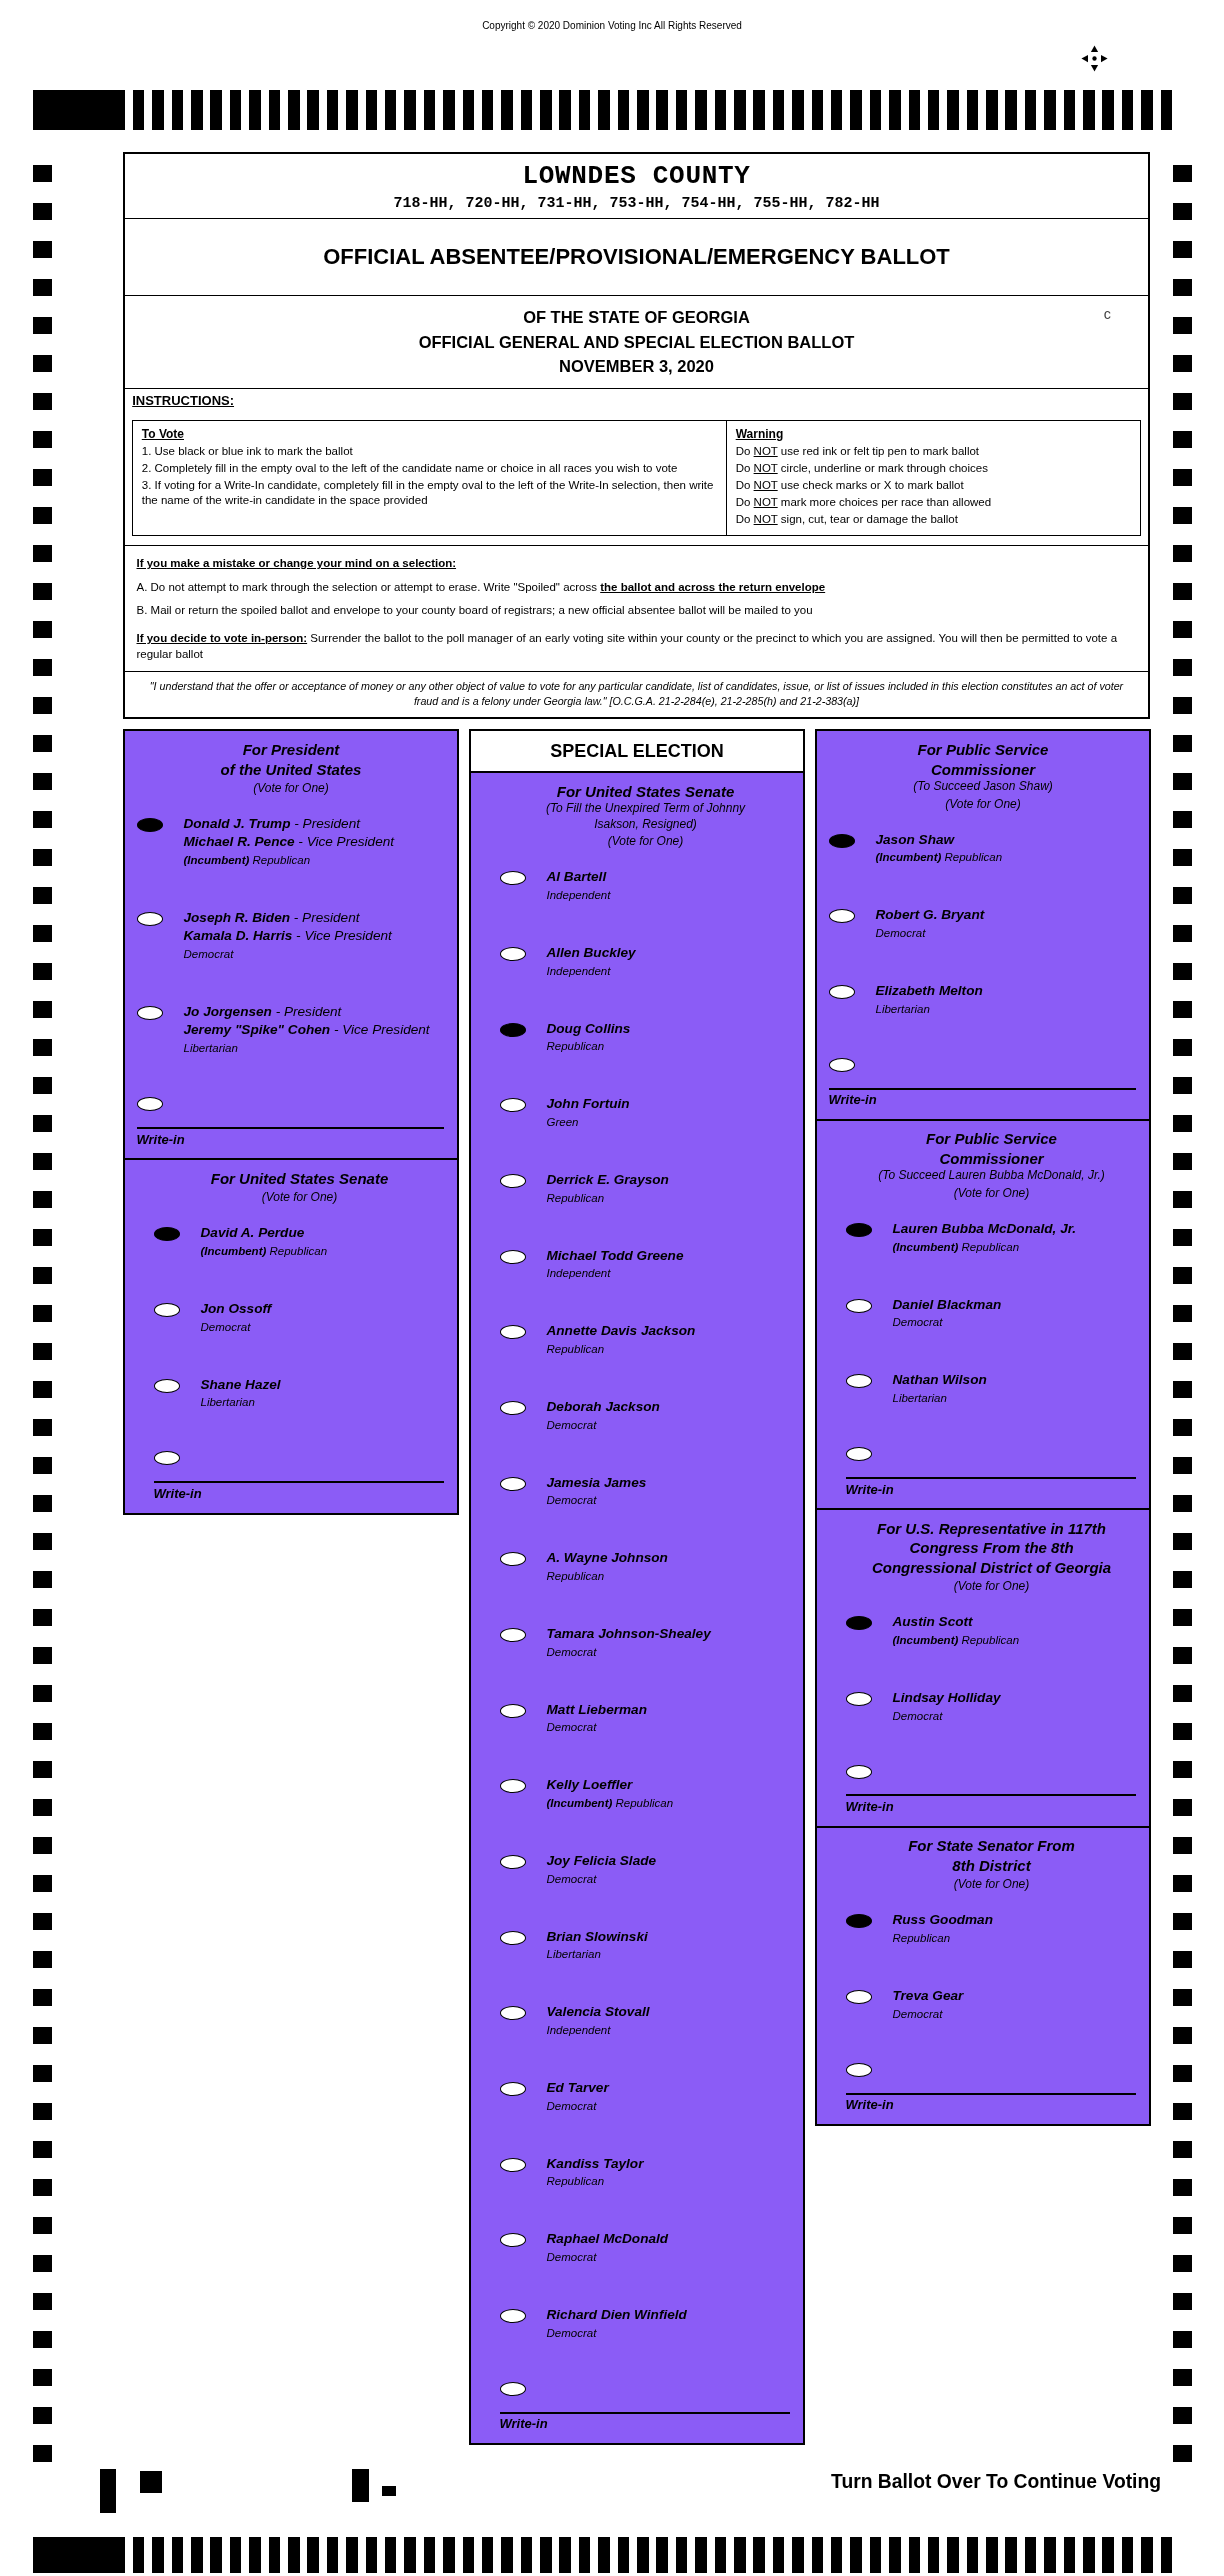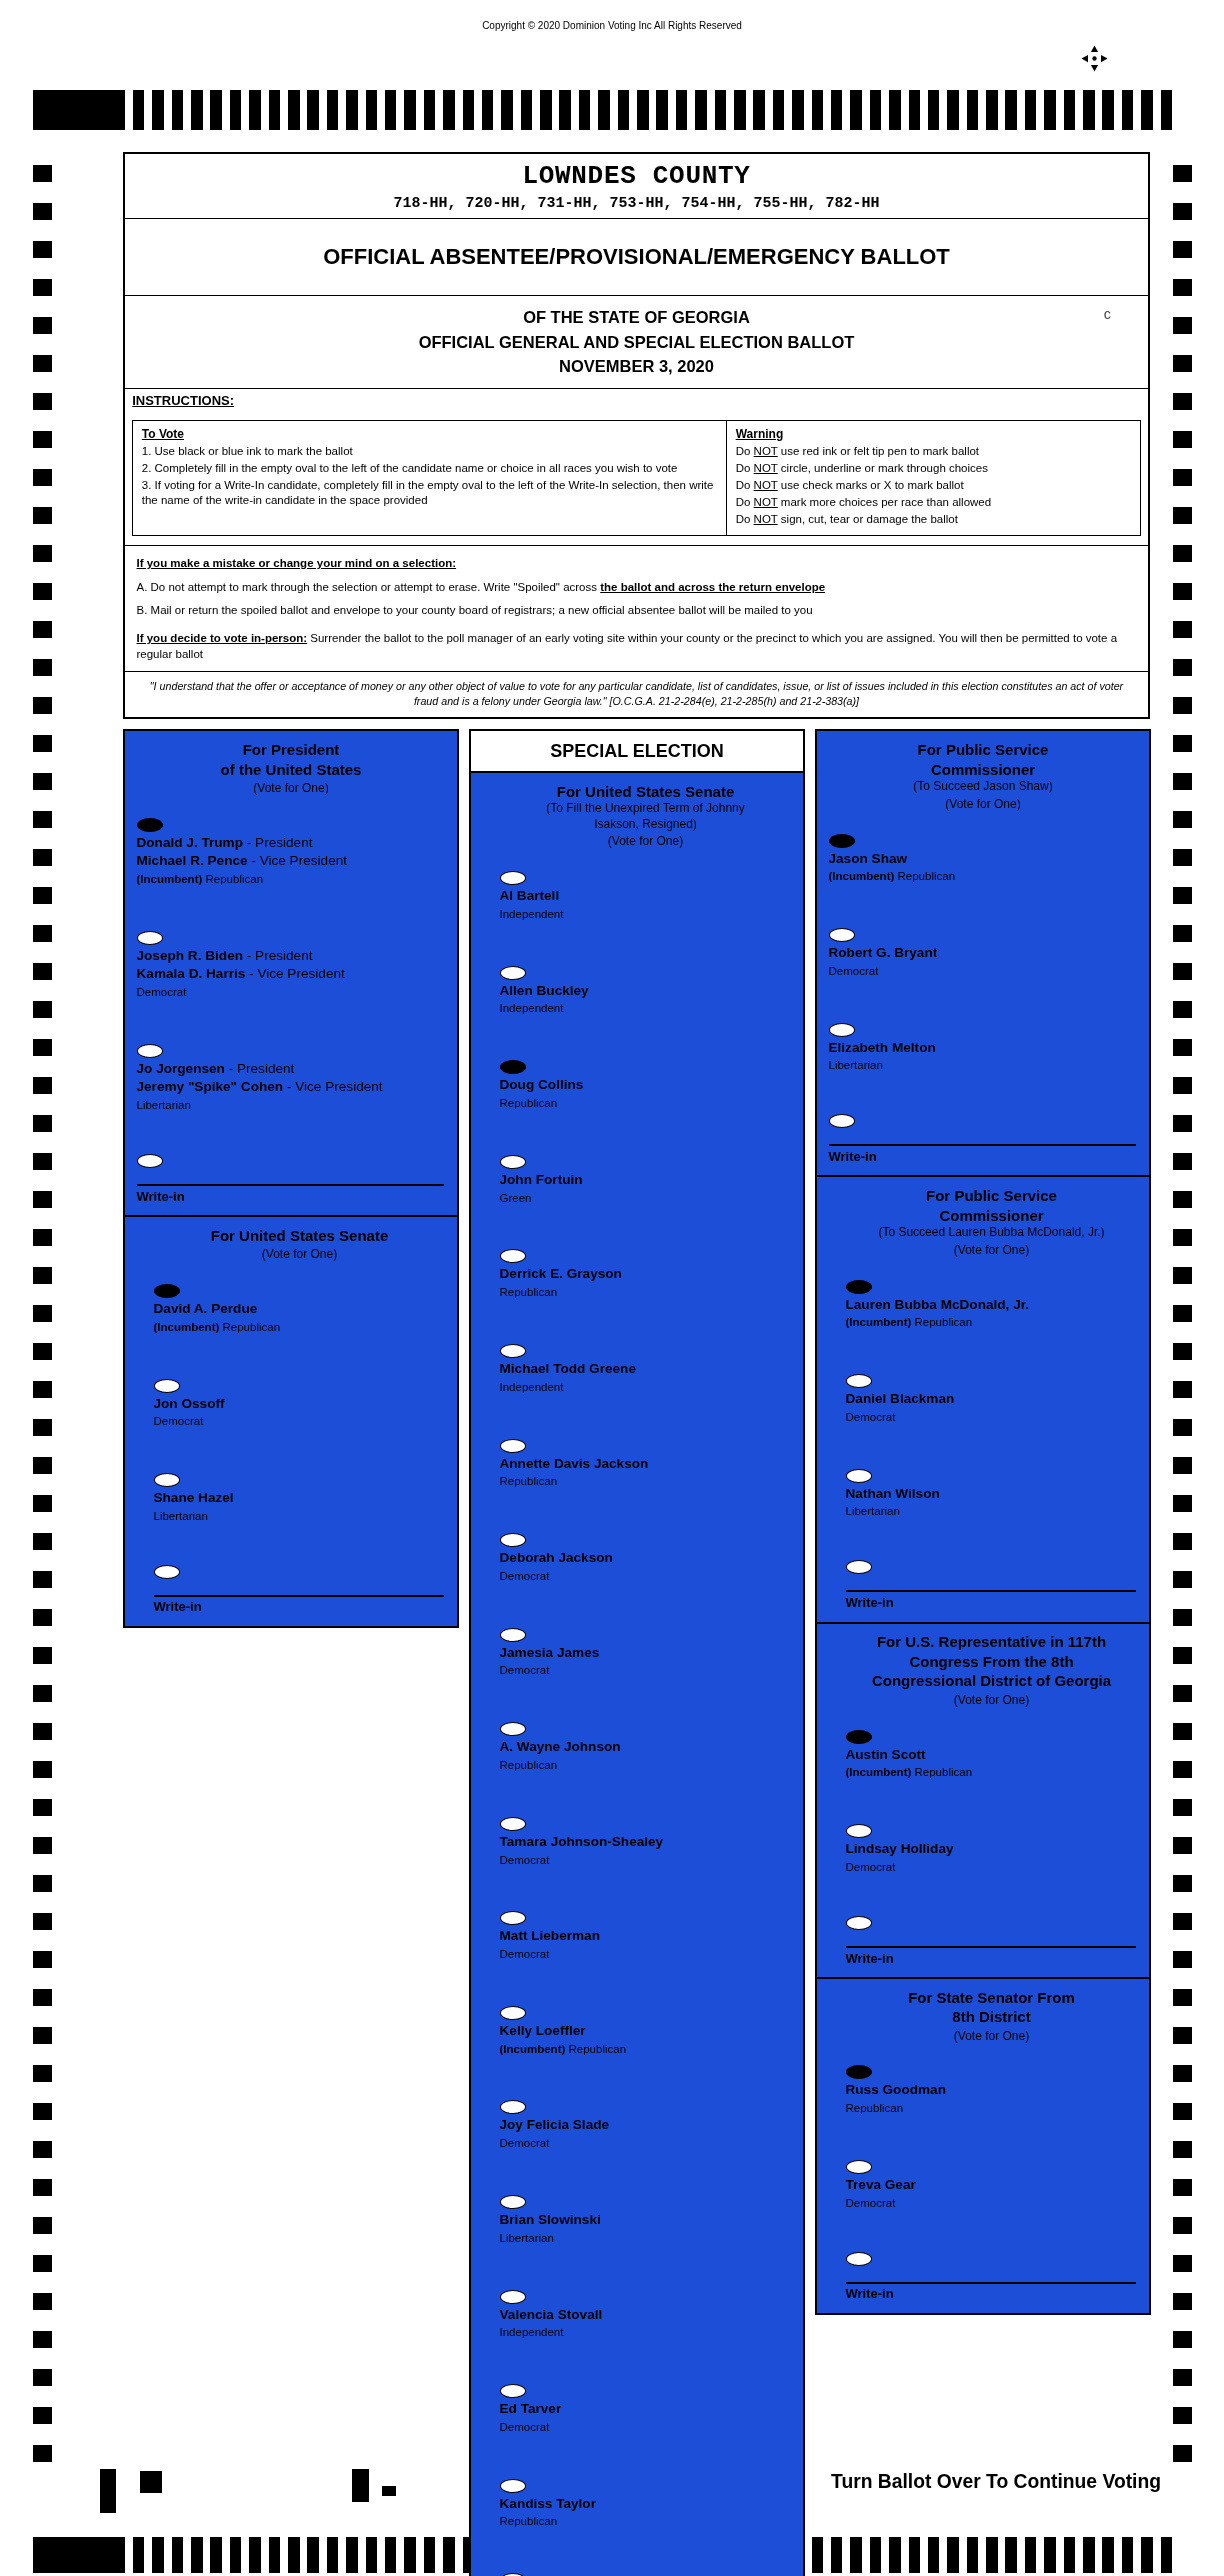--- a/index.html
+++ b/index.html
@@ -55,27 +55,27 @@
   .mistake-a,.mistake-b{margin-bottom:7.2px;}
   .in-person{margin-top:13px;}
   .sec6{padding:7.2px 18.6px 8.6px;font-size:10.7px;line-height:1.4;text-align:center;}
 
   
   .races{display:flex;gap:10px;margin-top:10px;align-items:flex-start;}
   .col{width:336px;flex:none;box-sizing:border-box;}
   .col > *{box-sizing:border-box;}
   .col > :not(:first-child){margin-top:-2.1px;padding-left:17px;}
   .banner{border:2.1px solid #000;text-align:center;font-weight:bold;font-size:18px;padding:9.3px 0;}
-  .race{border:2.1px solid #000;background:#1d4ed8;}
+  .race{border:2.1px solid #000;background:#8b5cf6;font-style:italic;}
   .race-head{text-align:center;padding:8.6px 7.2px 5.7px;}
   .race-title{font-size:15px;font-weight:bold;line-height:1.3;}
   .race-sub{font-size:12px;line-height:1.3;}
   .race-vote{font-size:12px;margin-top:2.1px;}
   .cands{padding:14.3px 5.7px 0 11.5px;}
-  .cand{display:flex;gap:2px;margin-bottom:41px;flex-direction:column;}
+  .cand{display:flex;gap:21px;margin-bottom:41px;}
   .oval{width:24px;height:12px;border:1.4px solid #000;border-radius:50%;flex:none;margin-top:2.9px;background:#fff;}
   .oval.filled{background:#000;}
   .cand-text{min-width:0;}
   .nline{font-size:13.6px;line-height:1.35;}
   .cand-sub{font-size:11.5px;line-height:1.3;margin-top:1.4px;}
   .write-in{padding:0 11.5px 11.5px;}
   .wi-oval-row{margin:2.9px 0 0;}
   .wi-line{border-bottom:2.1px solid #000;margin:15.8px 1.4px 2.9px 0;}
   .wi-label{font-size:13px;font-weight:bold;margin-top:2.9px;}
 

